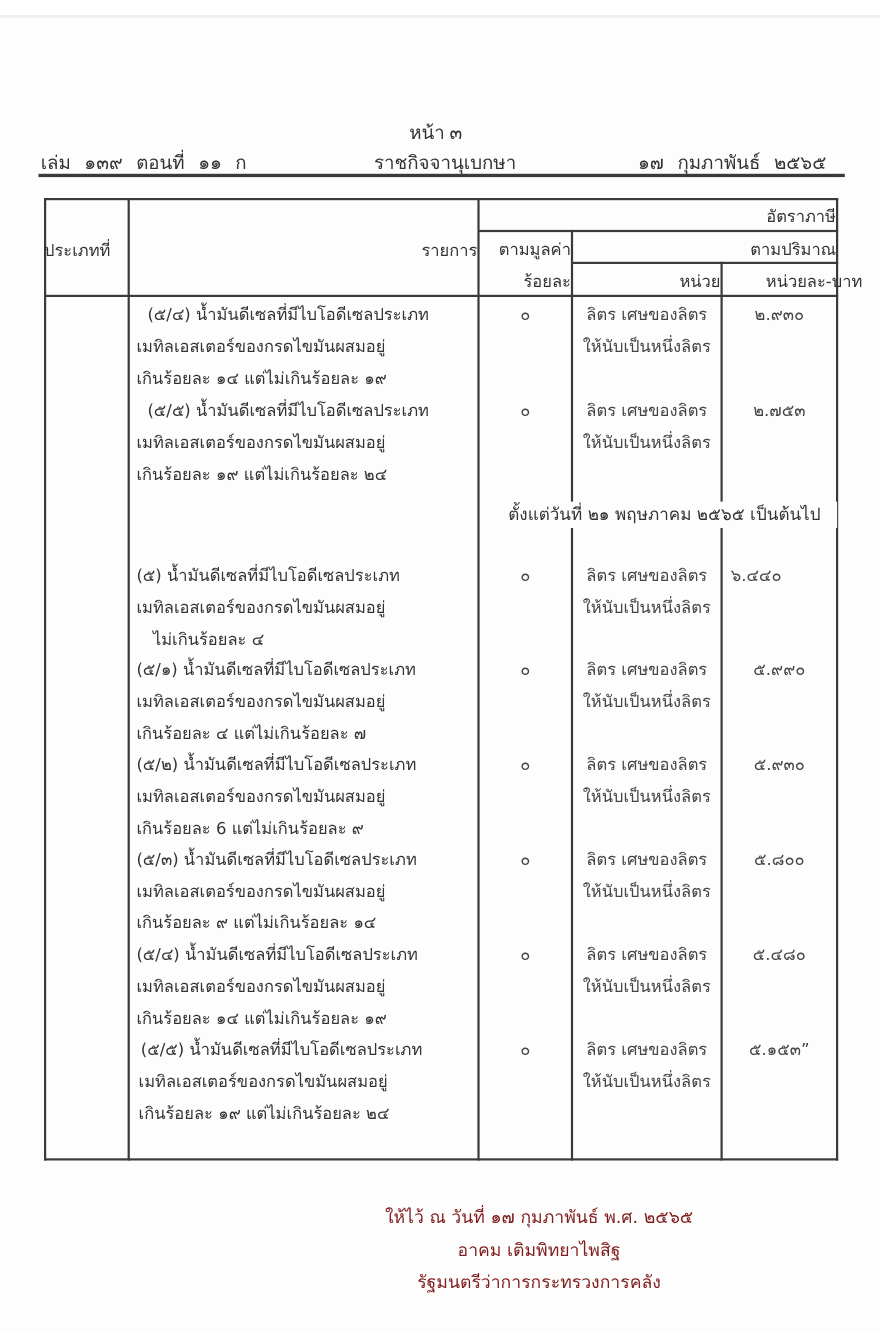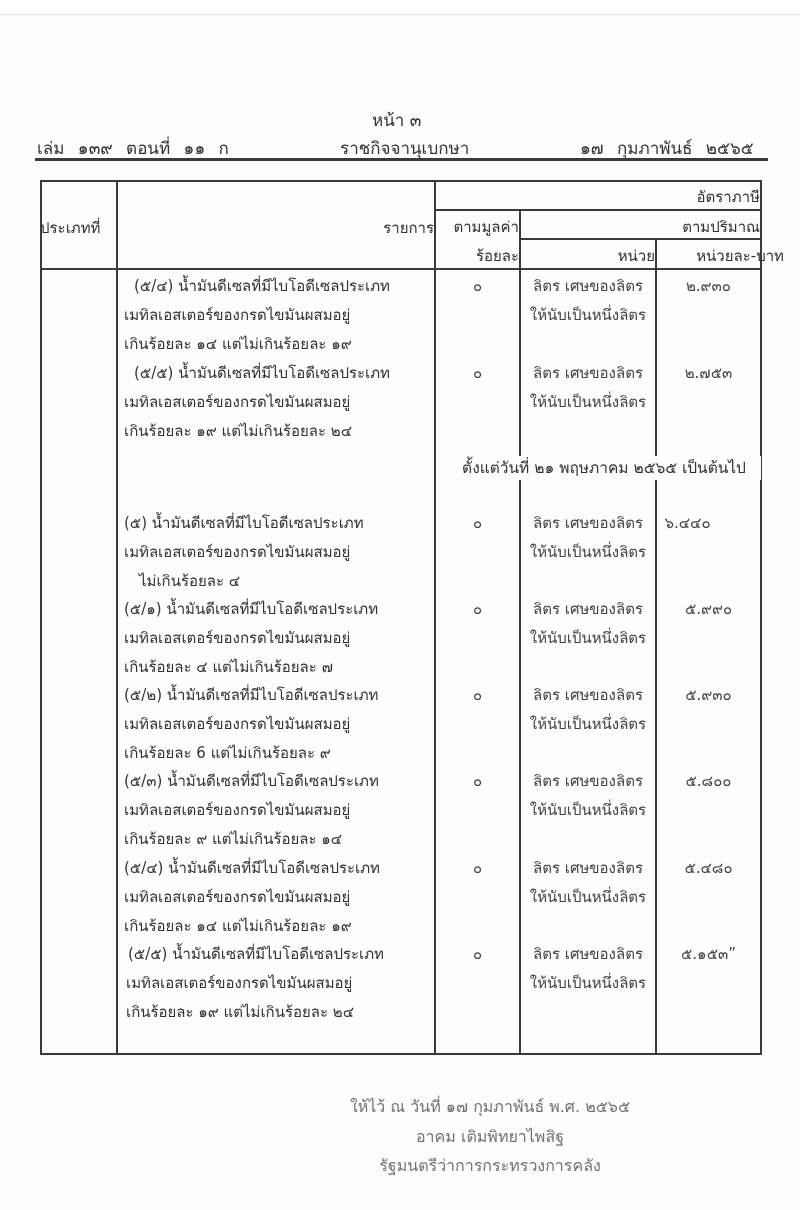--- a/index.html
+++ b/index.html
@@ -2,30 +2,30 @@
 <html><head>
 <meta charset="utf-8">
 <style>
   html, body { margin: 0; padding: 0; }
   body {
     width: 800px; height: 1210px; position: relative; overflow: hidden;
     background: #fdfdfd; color: #2a2a2a;
     font-family: "DejaVu Sans", "Liberation Sans", sans-serif;
   }
   .topbar { position: absolute; left: 0; top: 0; width: 800px; height: 14px; background: #ffffff; border-bottom: 1px solid #e4e4e4; box-shadow: 0 1px 2px rgba(0,0,0,0.04); }
-  .abs { position: absolute; white-space: nowrap; }
+  .abs { position: absolute; white-space: nowrap; font-family: Liberation Serif, serif; }
   .hdr { font-size: 17px; color: #333; }
   .rule { position: absolute; left: 35px; top: 158px; width: 733px; height: 3px; background: #3a3a3a; }
   .hline { position: absolute; background: #3a3a3a; height: 2px; }
   .vline { position: absolute; background: #3a3a3a; width: 2px; }
   .th { position: absolute; font-size: 15px; color: #333; text-align: right; white-space: nowrap; }
   .desc { position: absolute; font-size: 15px; line-height: 29px; color: #333; white-space: nowrap; }
   .cell { position: absolute; font-size: 15px; color: #444; text-align: center; white-space: nowrap; line-height: 29px; }
   .note { position: absolute; font-size: 15.5px; color: #333; white-space: nowrap; background: #fdfdfd; padding: 0 2px; }
-  .sig { position: absolute; font-size: 16px; color: #737373; white-space: nowrap; text-align: center; }
+  .sig { position: absolute; font-size: 16px; color: #7f1d1d; white-space: nowrap; text-align: center; }
 </style>
 </head>
 <body>
 
 <div class="topbar"></div>
 
 <div class="abs hdr" style="left:372px; top:106px;">หน้า ๓</div>
 <div class="abs hdr" style="left:37px; top:134px; word-spacing:8px;">เล่ม ๑๓๙ ตอนที่ ๑๑ ก</div>
 <div class="abs hdr" style="left:340px; top:134px;">ราชกิจจานุเบกษา</div>
 <div class="abs hdr" style="left:580px; top:134px; word-spacing:8px;">๑๗ กุมภาพันธ์ ๒๕๖๕</div>

